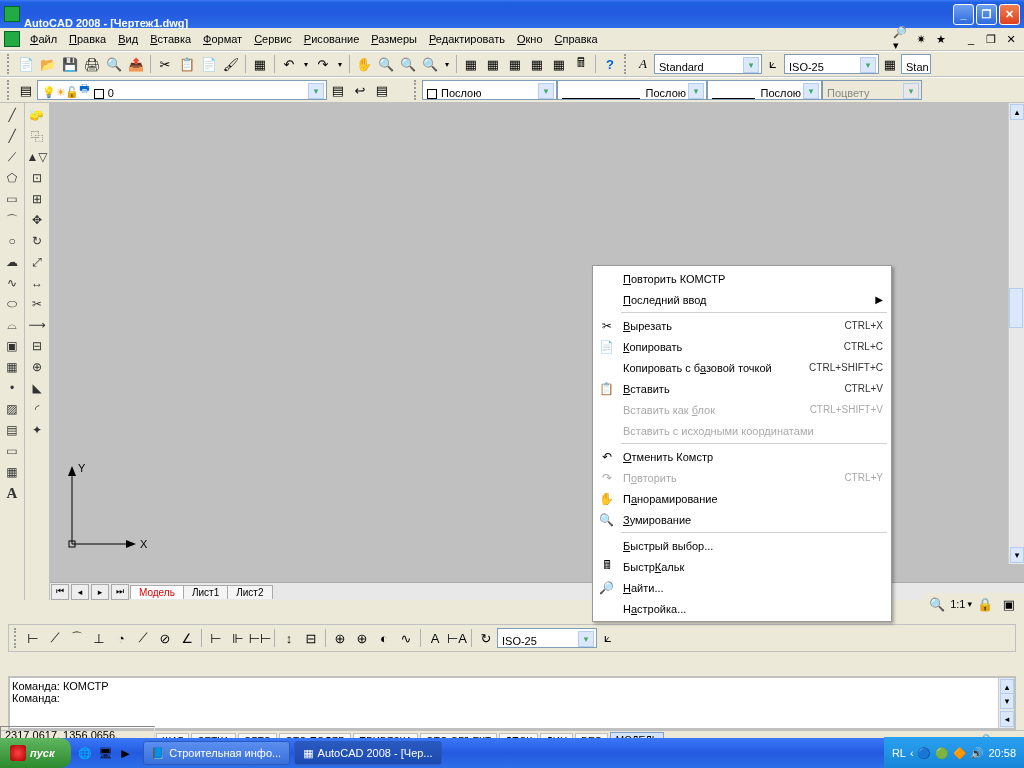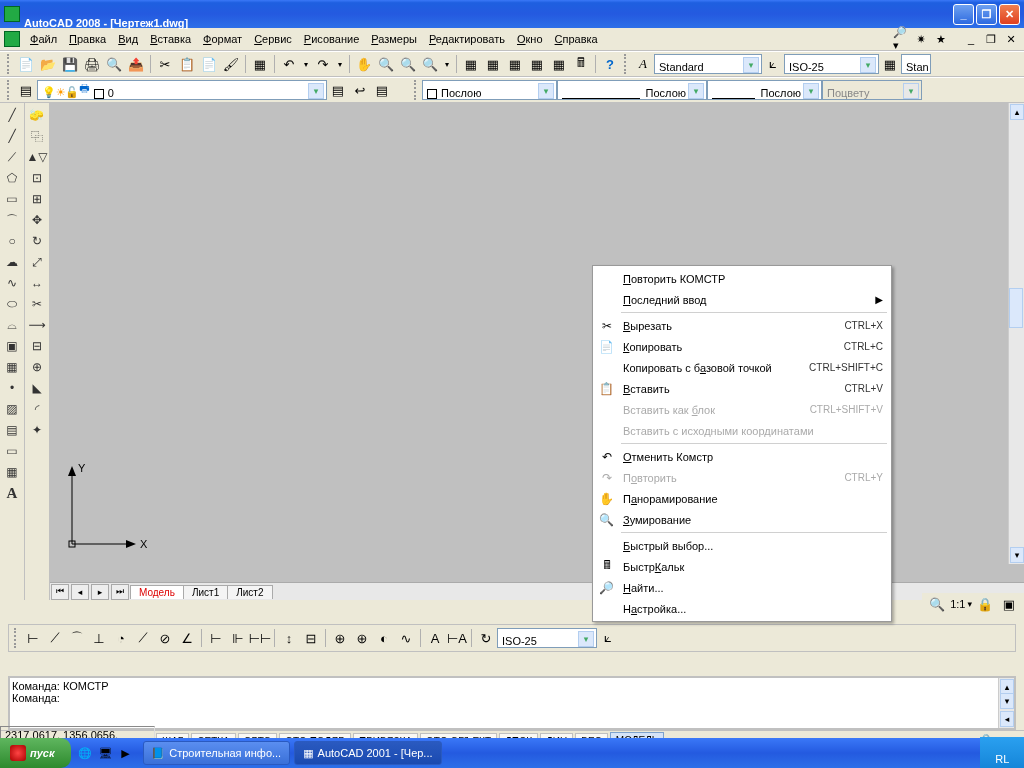--- a/index.html
+++ b/index.html
@@ -76,21 +76,21 @@
 .statusbar { position:absolute; left:0; right:0; bottom:18px; height:20px; background:#ece9d8; border-top:1px solid #c0c0c0; display:flex; align-items:center; font-size:10px; }
 .statusbar .coord { width:155px; padding:2px 4px; border:1px inset #ddd; }
 .statusbar .sbtn { padding:2px 5px; background:#faf8f3; border:1px solid #c0c0c0; margin:0 1px; font-size:10px; }
 .statusbar .sbtn.active { background:#d5e3f7; border-color:#7da2ce; }
 
 
 .taskbar { position:absolute; left:0; right:0; bottom:0; height:30px; background:linear-gradient(to bottom,#3a78f8,#245ae0 50%,#2c6fe8); display:flex; align-items:center; }
 .start { height:30px; padding:0 16px 0 10px; background:linear-gradient(to bottom,#5fb65f,#2d8a2d); color:white; font-weight:bold; font-style:italic; font-size:15px; display:flex; align-items:center; border-radius:0 10px 10px 0; }
 .task { height:24px; margin:0 2px; padding:0 8px; background:linear-gradient(#5a8ef0,#3a70d8); color:white; border:1px solid #2a5ac0; border-radius:3px; display:flex; align-items:center; gap:4px; font-size:11px; max-width:155px; overflow:hidden; white-space:nowrap; }
 .task.active { background:linear-gradient(#2a5ac0,#1a4ab0); }
-.tray { margin-left:auto; height:30px; background:linear-gradient(to bottom,#2aa0f0,#1585d8); padding:16px 8px; display:flex; align-items:center; gap:4px; color:white; font-size:11px;flex-direction:column; }
+.tray { margin-left:auto; height:30px; background:linear-gradient(to bottom,#2aa0f0,#1585d8); padding:16px 8px; display:flex; align-items:center; gap:4px; color:white; font-size:11px; }
 .ql { display:flex; gap:2px; padding:0 6px; }
 .ql-i { width:18px; height:18px; display:flex;align-items:center;justify-content:center;}
 
 
 .right-tb { position:absolute; right:0; top:593px; height:22px; display:flex; align-items:center; background:#ece9d8; padding:0 4px; gap:2px; }
 </style>
 </head>
 <body>
 
 <div class="titlebar">
@@ -423,21 +423,21 @@
     <div class="ql-i">🌐</div>
     <div class="ql-i">🖥</div>
     <div class="ql-i">▶</div>
   </div>
   <div class="task">
     <span>📘</span>
     <span>Строительная инфо...</span>
   </div>
   <div class="task active">
     <span>▦</span>
-    <span>AutoCAD 2001 - [Чер...</span>
+    <span>AutoCAD 2008 - [Чер...</span>
   </div>
   <div class="tray">
     <span>RL</span>
     <span>‹</span>
     <span>🔵</span>
     <span>🟢</span>
     <span>🔶</span>
     <span>🔊</span>
     <span>20:58</span>
   </div>

